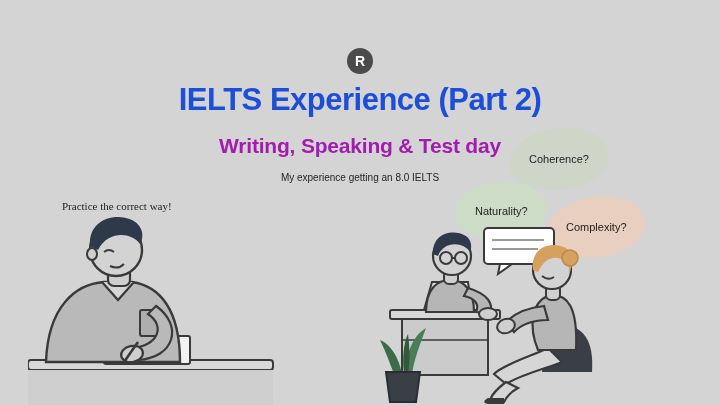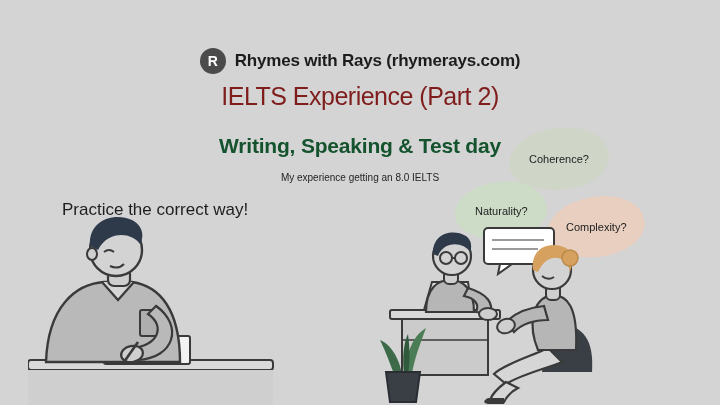--- a/index.html
+++ b/index.html
@@ -49,51 +49,52 @@
     font-weight: bold;
     color: #1c1c1c;
     letter-spacing: -0.2px;
   }
 
   .title {
     position: absolute;
     top: 82px;
     width: 100%;
     text-align: center;
-    font-size: 25px;
-    font-weight: normal;
-    color: #7f1d1d;
+    font-size: 31px;
+    font-weight: bold;
+    color: #1d4ed8;
     letter-spacing: -0.5px;
   }
   .subtitle {
     position: absolute;
     top: 134px;
     width: 100%;
     text-align: center;
     font-size: 21px;
     font-weight: bold;
-    color: #14532d;
+    color: #a21caf;
     letter-spacing: -0.2px;
   }
   .tagline {
     position: absolute;
     top: 172px;
     width: 100%;
     text-align: center;
     font-size: 10px;
     font-weight: normal;
     color: #242424;
   }
 
   .practice-note {
     position: absolute;
     top: 200px;
     left: 62px;
-    font-size: 17px;
+    font-size: 11px;
     color: #1e1e1e;
+    font-family: Liberation Serif, serif;
   }
 
   
   .blob {
     position: absolute;
     display: flex;
     align-items: center;
     justify-content: center;
     font-size: 11px;
     color: #222222;
@@ -145,21 +146,20 @@
   }
   svg { display: block; }
 </style>
 </head>
 <body>
 
 <div id="slide">
 
   <div class="brand-row">
     <div class="brand-logo">R</div>
-    <div class="brand-text">Rhymes with Rays (rhymerays.com)</div>
   </div>
 
   <div class="title">IELTS  Experience (Part 2)</div>
   <div class="subtitle">Writing, Speaking &amp; Test day</div>
   <div class="tagline">My experience getting an 8.0 IELTS</div>
   <div class="practice-note">Practice the correct way!</div>
 
   <div class="blob blob-coherence">
     <span>Coherence?</span>
   </div>

